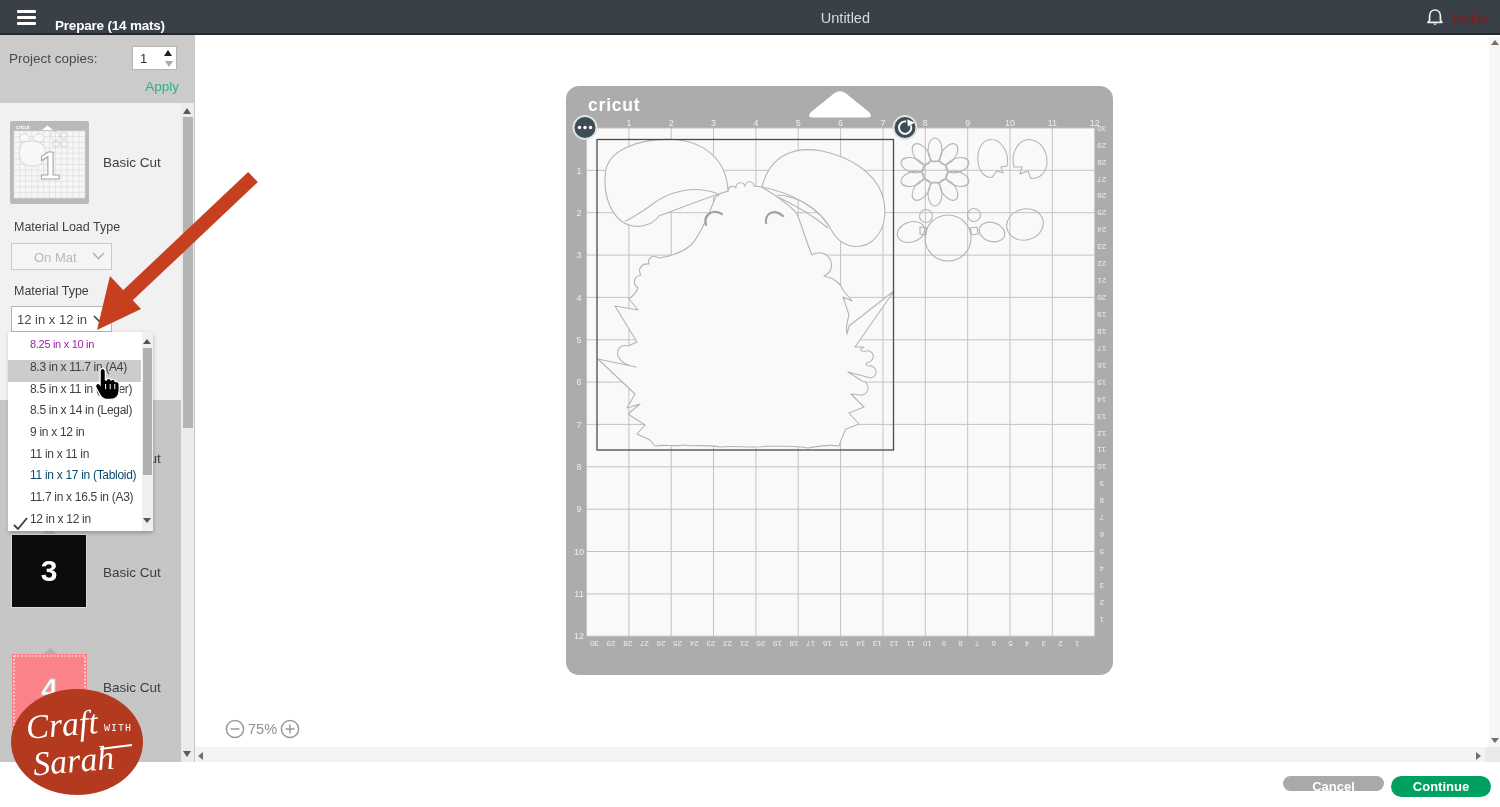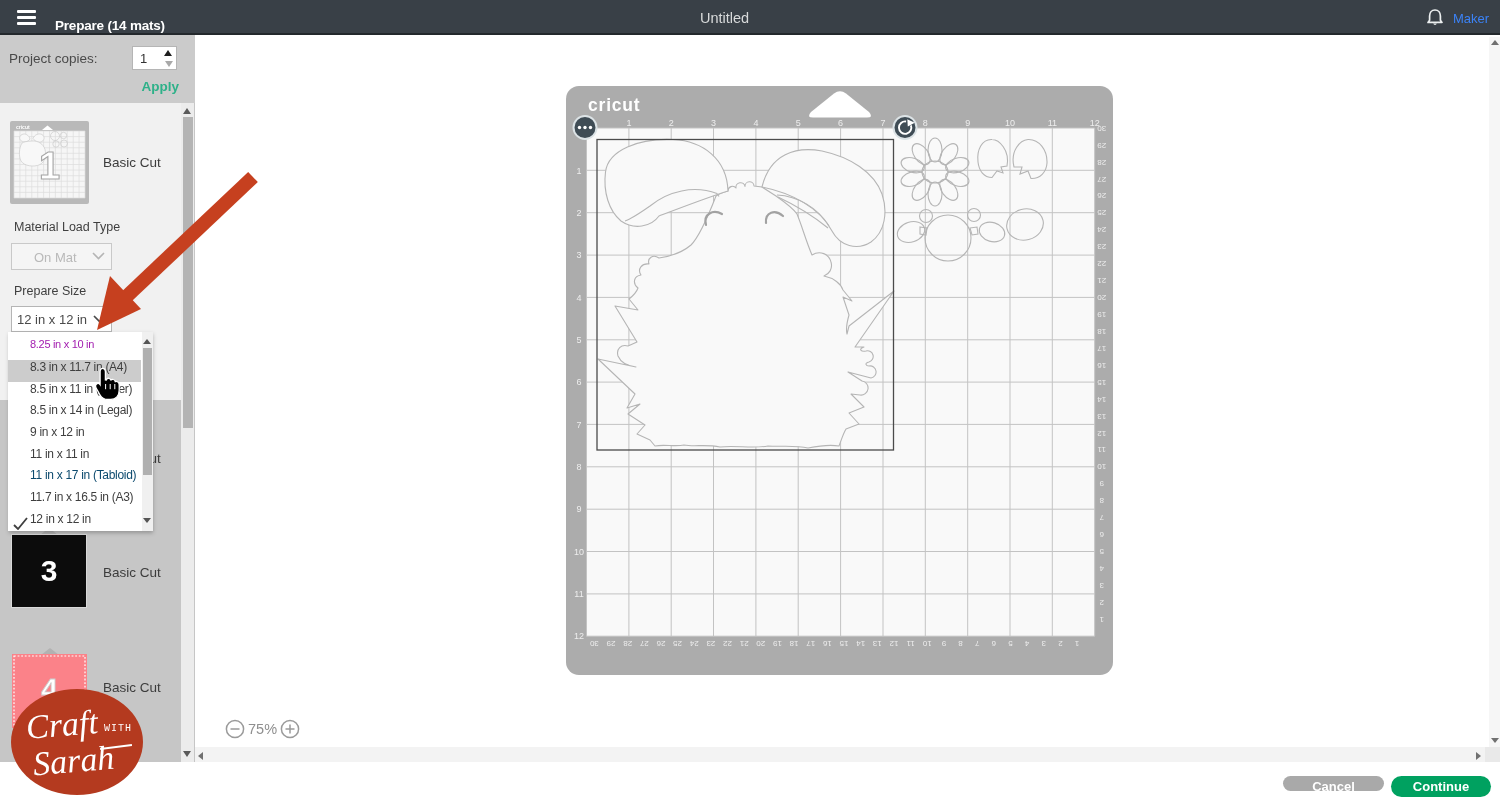--- a/index.html
+++ b/index.html
@@ -13,43 +13,43 @@
 <div class="abs" style="left:0;top:0;width:1500px;height:35px;background:#394047;border-bottom:2px solid #23282c;box-sizing:border-box"></div>
 
 <div class="abs" style="left:17px;top:10px;width:19px;height:15px">
 <div style="height:3px;background:#fff;border-radius:1px"></div>
 <div style="height:3px;background:#fff;border-radius:1px;margin-top:3px"></div>
 <div style="height:3px;background:#fff;border-radius:1px;margin-top:3px"></div>
   </div>
 
 <div class="abs" style="left:55px;top:18px;font-size:13.5px;font-weight:bold;letter-spacing:-0.2px;color:#ffffff">Prepare (14 mats)</div>
 
-<div class="abs" style="left:700px;top:10px;width:170px;text-align:left;font-size:14.5px;color:#d8dadb">Untitled</div>
+<div class="abs" style="left:700px;top:10px;width:170px;text-align:right;font-size:14.5px;color:#d8dadb">Untitled</div>
 
 <svg class="abs" style="left:1424px;top:7px" width="22" height="22" viewBox="0 0 22 22">
 <path d="M 11,3 C 14.4,3 16.4,5.6 16.4,9 L 16.4,13.2 L 18,15.4 L 4,15.4 L 5.6,13.2 L 5.6,9 C 5.6,5.6 7.6,3 11,3 Z" fill="none" stroke="#eceff0" stroke-width="1.7" stroke-linejoin="round"></path>
 <path d="M 9.2,16.6 A 1.9,1.9 0 0 0 12.8,16.6 Z" fill="#eceff0"></path>
   </svg>
 
-<div class="abs" style="left:1453px;top:11px;font-size:13px;color:#3b82f6">Maker</div>
+<div class="abs" style="left:1453px;top:11px;font-size:13px;color:#7f1d1d">Maker</div>
 
 <div class="abs" style="left:0;top:35px;width:195px;height:727px;background:#c6c6c6"></div>
 
 <div class="abs" style="left:0;top:35px;width:195px;height:68px;background:#cbcbcb"></div>
 
 <div class="abs" style="left:9px;top:51px;font-size:13.5px;color:#4a4a4a">Project copies:</div>
 
 <div class="abs" style="left:132px;top:46px;width:45px;height:24px;background:#fff;border:1px solid #b5b5b5;box-sizing:border-box"></div>
 <div class="abs" style="left:140px;top:51px;font-size:13px;color:#333">1</div>
 
 <div class="abs" style="left:164px;top:50px;width:0;height:0;border-left:4.5px solid transparent;border-right:4.5px solid transparent;border-bottom:6px solid #1e1e1e"></div>
 
 <div class="abs" style="left:165px;top:61px;width:0;height:0;border-left:4.5px solid transparent;border-right:4.5px solid transparent;border-top:6px solid #a9a9a9"></div>
 
-<div class="abs" style="left:100px;top:79px;width:79px;text-align:right;font-size:13.5px;font-weight:bold;color:#2eb189">Apply</div>
+<div class="abs" style="left:100px;top:79px;width:79px;text-align:right;font-size:13.5px;font-weight:normal;color:#2eb189">Apply</div>
 
 <div class="abs" style="left:0;top:103px;width:181px;height:297px;background:#f1f1f1"></div>
 
 <svg class="abs" style="left:10px;top:121px" width="79" height="83" viewBox="0 0 79 83">
     <rect x="0" y="0" width="79" height="83" rx="2" fill="#b9b9b9"></rect>
     <rect x="4" y="10" width="71" height="67" fill="#f6f6f6"></rect>
     <g stroke="#dcdcdc" stroke-width="0.7">
       <line x1="4.0" y1="10" x2="4.0" y2="77"></line>
       <line x1="9.9" y1="10" x2="9.9" y2="77"></line>
       <line x1="15.8" y1="10" x2="15.8" y2="77"></line>
@@ -94,21 +94,21 @@
 <div class="abs" style="left:103px;top:155px;font-size:13.5px;color:#3c3c3c">Basic Cut</div>
 
 <div class="abs" style="left:14px;top:220px;font-size:12.5px;color:#3f3f3f">Material Load Type</div>
 
 <div class="abs" style="left:11px;top:243px;width:101px;height:27px;background:#f5f5f5;border:1px solid #c9c9c9;box-sizing:border-box"></div>
 <div class="abs" style="left:34px;top:250px;font-size:13px;color:#b9b9b9">On Mat</div>
 <svg class="abs" style="left:92px;top:252px" width="13" height="8" viewBox="0 0 13 8">
     <path d="M1,1 L6.5,6.5 L12,1" fill="none" stroke="#b5b5b5" stroke-width="1.6"></path>
   </svg>
 
-<div class="abs" style="left:14px;top:284px;font-size:12.5px;color:#3f3f3f">Prepare Size</div>
+<div class="abs" style="left:14px;top:284px;font-size:12.5px;color:#3f3f3f">Material Type</div>
 
 <div class="abs" style="left:11px;top:306px;width:101px;height:26px;background:#ffffff;border:1px solid #b5b5b5;box-sizing:border-box"></div>
 <div class="abs" style="left:17px;top:312px;font-size:13px;color:#4a4a4a">12 in x 12 in</div>
 <svg class="abs" style="left:93px;top:315px" width="13" height="8" viewBox="0 0 13 8">
     <path d="M1,1 L6.5,6.5 L12,1" fill="none" stroke="#4a4a4a" stroke-width="1.7"></path>
   </svg>
 
 <div class="abs" style="left:103px;top:451px;font-size:13.5px;color:#3c3c3c">Basic Cut</div>
 
 <div class="abs" style="left:34px;top:528px;width:30px;height:7px;background:#b2b2b2;clip-path:polygon(20% 100%,50% 0,80% 100%)"></div>

